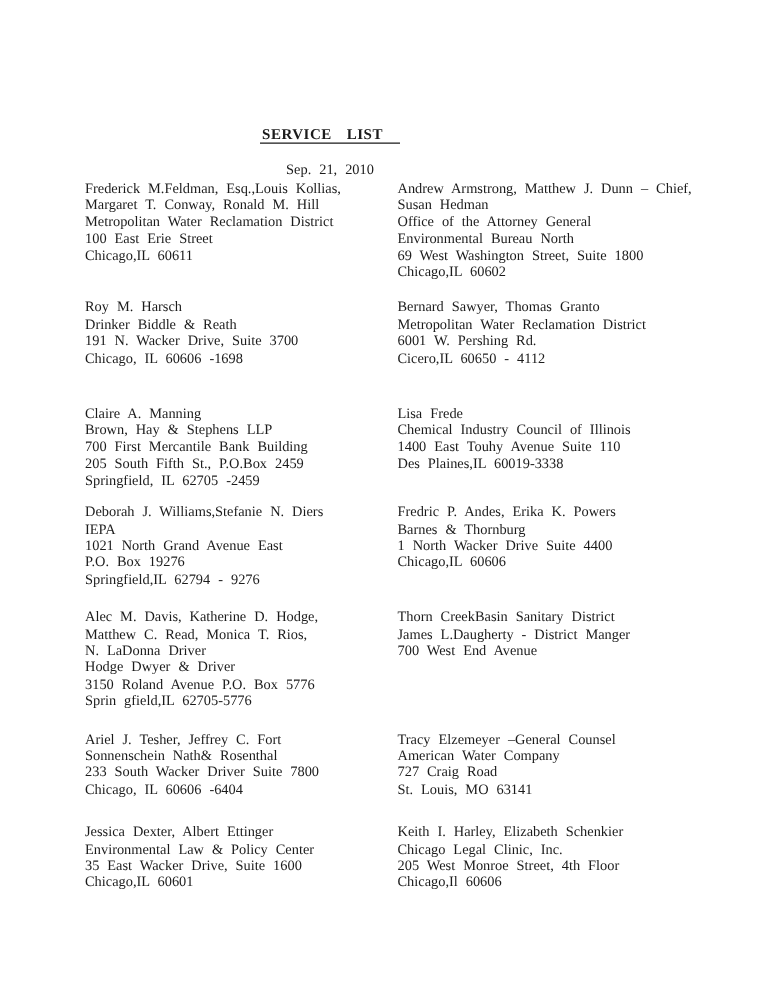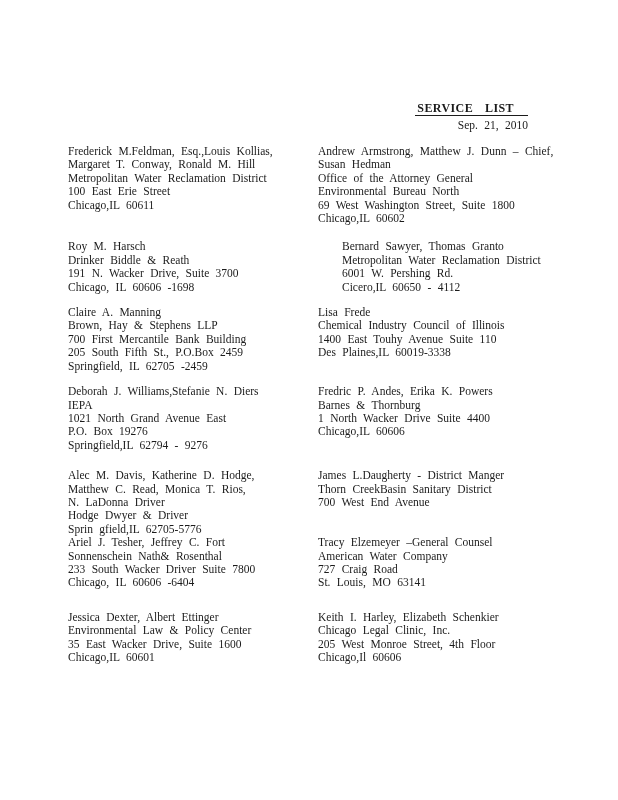--- a/index.html
+++ b/index.html
@@ -14,53 +14,53 @@
     background: #ffffff;
     font-family: "Liberation Serif", "DejaVu Serif", serif;
     color: #1b1b1b;
     overflow: hidden;
   }
   .header {
     position: absolute;
     top: 98px;
     left: 0;
     width: 528px;
-    text-align: right;
+    text-align: center;
   }
   .title-line {
     display: inline-block;
     border-bottom: 1.5px solid #1b1b1b;
     padding: 0 14px 1px 2px;
     font-weight: 700;
     font-size: 12px;
     letter-spacing: 0.4px;
     line-height: 12px;
   }
   .title-word1 { margin-right: 12px; }
   .date-line {
     font-size: 11.5px;
     line-height: 13px;
-    margin-top: 3px;
+    margin-top: 14px;
     word-spacing: 3.5px;
   }
   .content {
     position: absolute;
     top: 145px;
     left: 68px;
     width: 512px;
   }
   .row {
     display: flex;
     align-items: flex-start;
   }
   .row:nth-child(1) { margin-bottom: 15px; }
-  .row:nth-child(2) { margin-bottom: 12px; gap: 24px; }
+  .row:nth-child(2) { margin-bottom: 31px; }
   .row:nth-child(3) { margin-bottom: 12px; }
   .row:nth-child(4) { margin-bottom: 17px; font-family: Liberation Serif, serif; }
-  .row:nth-child(5) { }
+  .row:nth-child(5) { margin-bottom: 17px; }
   .row:nth-child(6) { margin-bottom: 21px; }
   .col {
     font-size: 11.5px;
     line-height: 13.4px;
     word-spacing: 3.5px;
     white-space: nowrap;
   }
   .col.left  { width: 250px; flex: 0 0 250px; }
   .col.right { flex: 1 1 auto; }
 </style>
@@ -136,25 +136,26 @@
           <div class="line">1 North Wacker Drive Suite 4400</div>
           <div class="line">Chicago,IL 60606</div>
         </div>
       </div>
       <div class="row">
         <div class="col left">
           <div class="line">Alec M. Davis, Katherine D. Hodge,</div>
           <div class="line">Matthew C. Read, Monica T. Rios,</div>
           <div class="line">N. LaDonna Driver</div>
           <div class="line">Hodge Dwyer &amp; Driver</div>
+          <div class="line">3150 Roland Avenue P.O. Box 5776</div>
           <div class="line">Sprin gfield,IL 62705-5776</div>
         </div>
         <div class="col right">
+          <div class="line">Thorn CreekBasin Sanitary District</div>
           <div class="line">James L.Daugherty - District Manger</div>
-          <div class="line">Thorn CreekBasin Sanitary District</div>
           <div class="line">700 West End Avenue</div>
         </div>
       </div>
       <div class="row">
         <div class="col left">
           <div class="line">Ariel J. Tesher, Jeffrey C. Fort</div>
           <div class="line">Sonnenschein Nath&amp; Rosenthal</div>
           <div class="line">233 South Wacker Driver Suite 7800</div>
           <div class="line">Chicago, IL 60606 -6404</div>
         </div>

